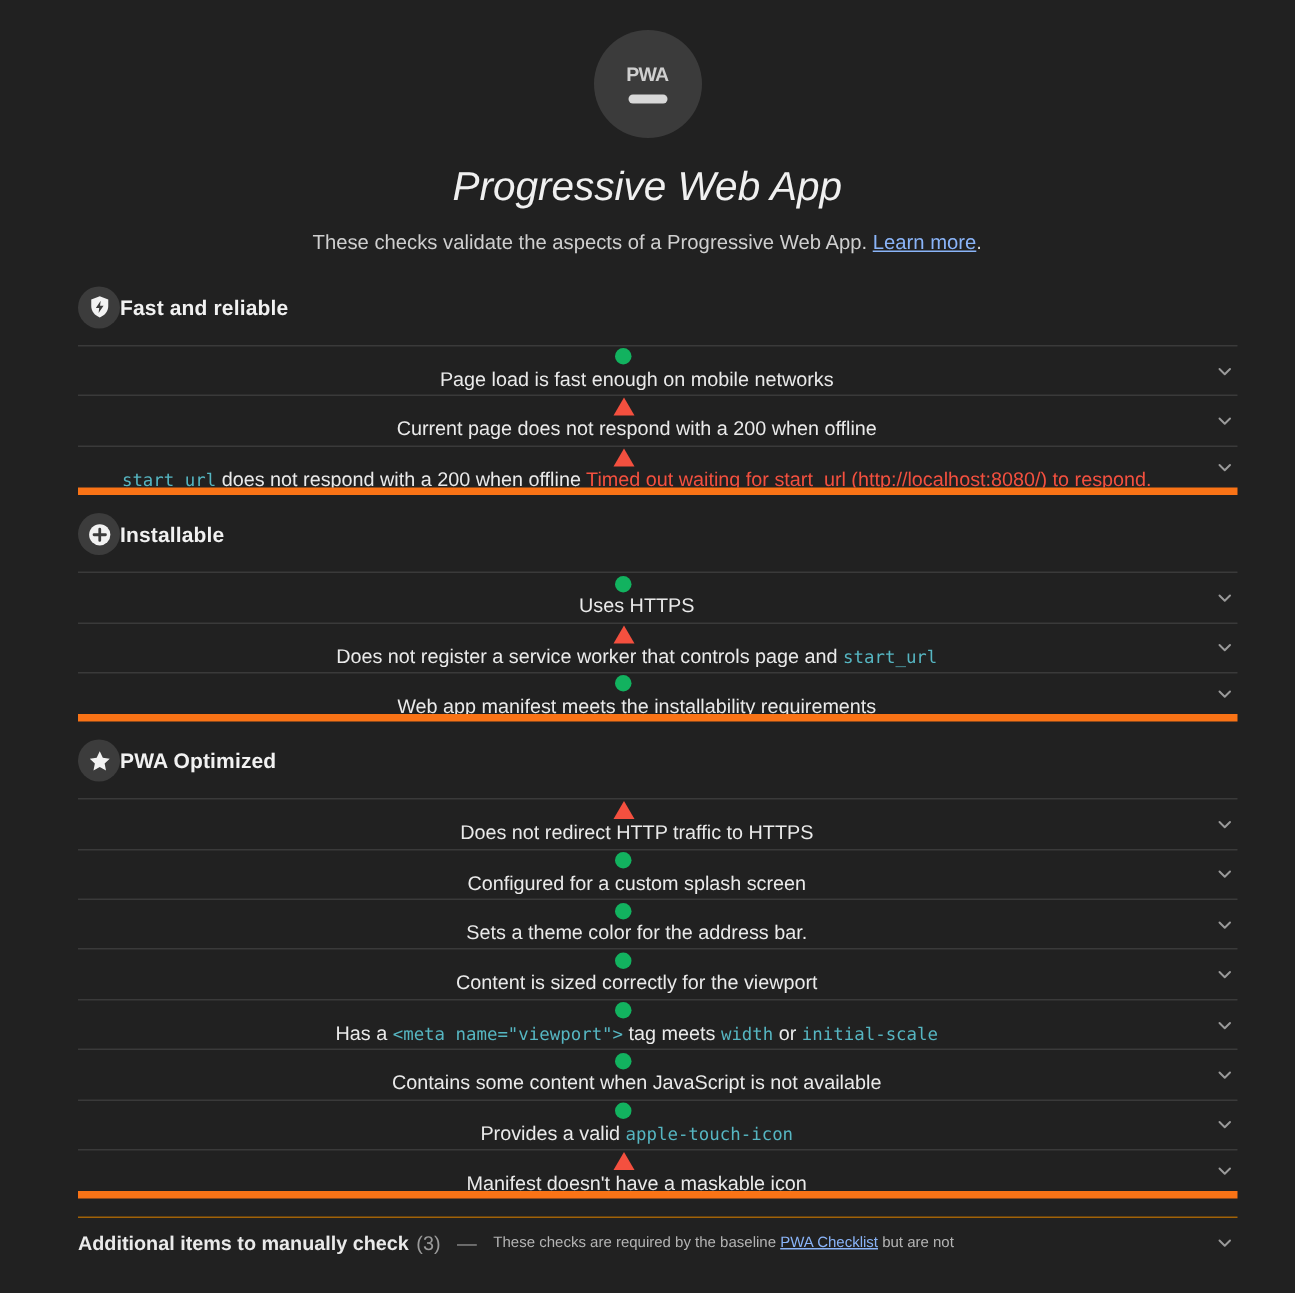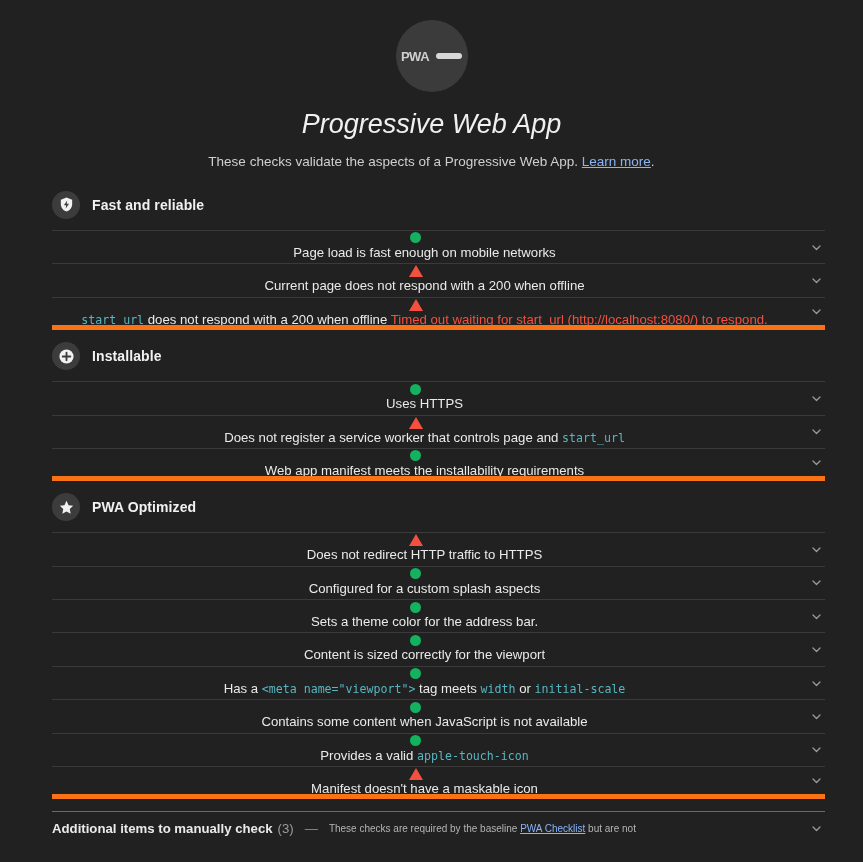--- a/index.html
+++ b/index.html
@@ -12,21 +12,21 @@
     -webkit-font-smoothing: antialiased;
     overflow: hidden;
   }
   .page { width: 863px; height: 862px; background: #212121; position: relative; }
 
   
   .pwa-header { padding-top: 20px; text-align: center; }
   .pwa-badge {
     width: 72px; height: 72px; border-radius: 50%;
     background: #3b3b3b; margin: 0 auto;
-    display: flex; flex-direction: row;
+    display: flex; flex-direction: column;
     align-items: center; justify-content: center;
     gap: 7px;
   }
   .pwa-badge .pwa-text {
     font-size: 13px; font-weight: 700; letter-spacing: -0.5px;
     color: #cfcfcf; line-height: 1;
   }
   .pwa-badge .pwa-bar {
     width: 26px; height: 6px; border-radius: 3px; background: #d8d8d8;
   }
@@ -36,21 +36,21 @@
   }
   .pwa-sub {
     font-size: 13.5px; color: #cfcfcf; margin-top: 13px; line-height: 1.3;
   }
   .pwa-sub a { color: #8ab4f8; text-decoration: underline; }
 
   
   .sections { margin-top: 14px; }
   .section { margin-bottom: 6px; }
   .section-head {
-    display: flex; align-items: center; gap: 12px;
+    display: flex; align-items: center; gap: 0;
     padding-left: 52px; height: 40px;
   }
   .section-icon {
     width: 28px; height: 28px; border-radius: 50%;
     background: #3c3c3c; flex: 0 0 28px;
     display: flex; align-items: center; justify-content: center;
   }
   .section-icon svg { display: block; }
   .section-title {
     font-size: 14px; font-weight: 700; color: #f1f1f1; letter-spacing: .1px;
@@ -230,21 +230,21 @@
             <span class="status fail"></span>
             <span class="audit-text"><span>Does not redirect HTTP traffic to HTTPS</span></span>
             <span class="chev">
               <svg width="13" height="13" viewBox="0 0 13 13">
                 <path d="M3 5 L6.5 8.5 L10 5" fill="none" stroke="#9a9a9a" stroke-width="1.3" stroke-linecap="round" stroke-linejoin="round"></path>
               </svg>
             </span>
           </div>
           <div class="audit-row">
             <span class="status pass"></span>
-            <span class="audit-text"><span>Configured for a custom splash aspects</span></span>
+            <span class="audit-text"><span>Configured for a custom splash screen</span></span>
             <span class="chev">
               <svg width="13" height="13" viewBox="0 0 13 13">
                 <path d="M3 5 L6.5 8.5 L10 5" fill="none" stroke="#9a9a9a" stroke-width="1.3" stroke-linecap="round" stroke-linejoin="round"></path>
               </svg>
             </span>
           </div>
           <div class="audit-row">
             <span class="status pass"></span>
             <span class="audit-text"><span>Sets a theme color for the address bar.</span></span>
             <span class="chev">

